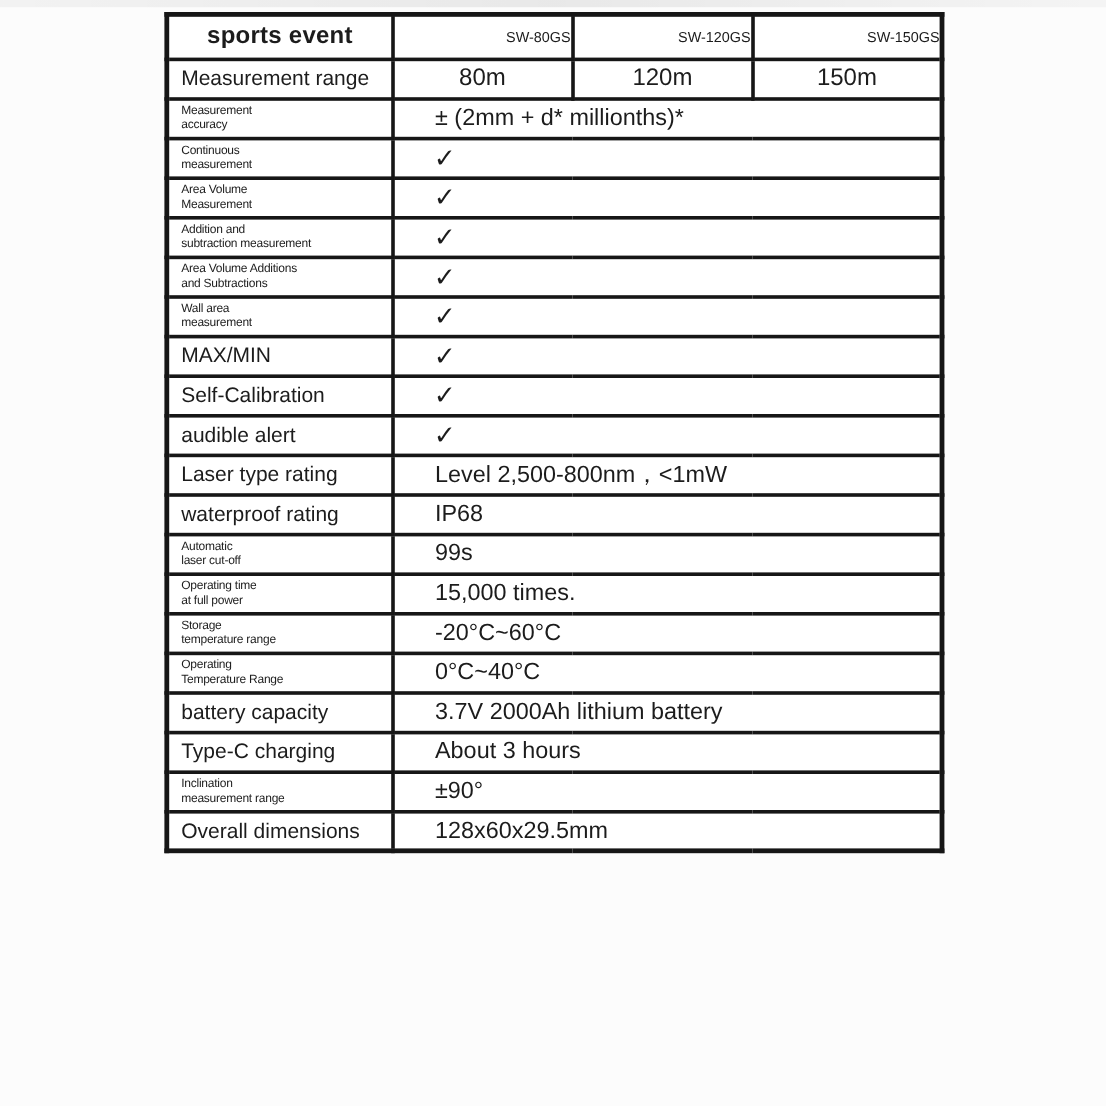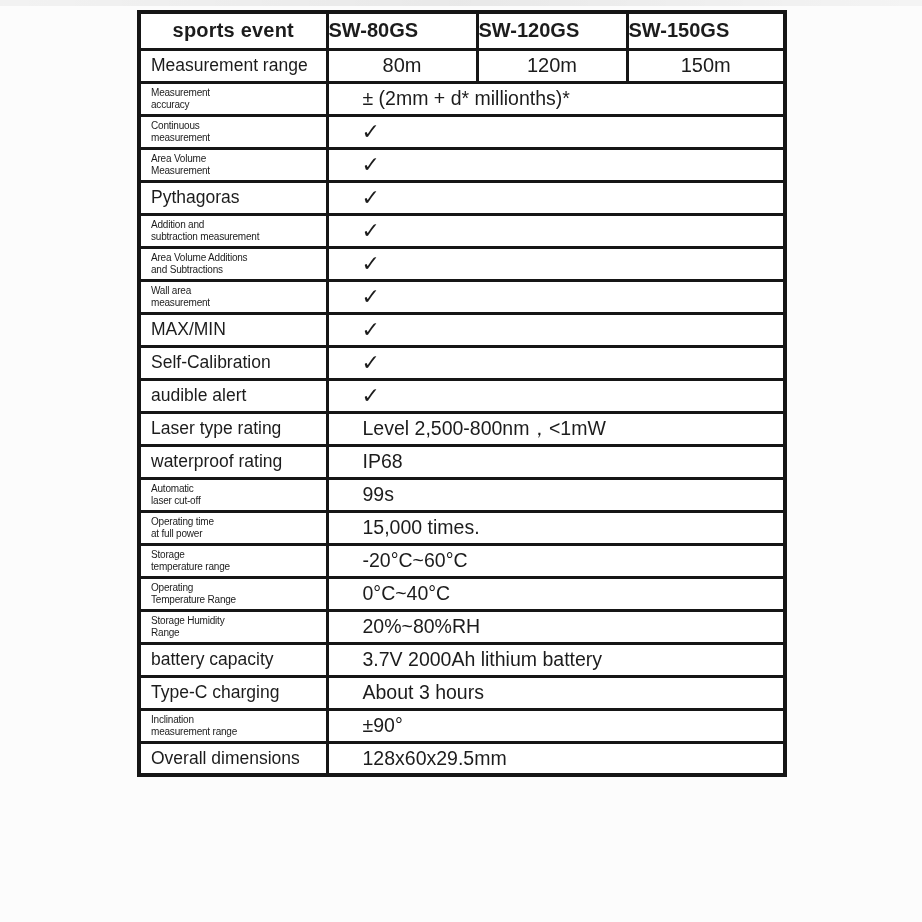--- a/index.html
+++ b/index.html
@@ -43,23 +43,23 @@
   tr.header-row td{height:37px;}
   tr.body-row td, tr.range-row td{height:33px;}
 
   .header-title{
     text-align:center;
     font-weight:bold;
     font-size:20px;
     letter-spacing:.2px;
   }
   .header-model{
-    text-align:left;
-    font-weight:bold;
-    font-size:20px;
+    text-align:right;
+    font-weight:normal;
+    font-size:12px;
   }
   .label-cell{
     padding-left:10px;
     font-size:17.5px;
     white-space:pre-line;
     line-height:1.1;
   }
   .label-cell.multiline{
     font-size:10px;
     letter-spacing:-0.2px;
@@ -124,24 +124,20 @@
           <td class="label-cell multiline">Continuous
 measurement</td>
           <td colspan="3" class="value-cell check">✓</td>
         </tr>
         <tr class="body-row">
           <td class="label-cell multiline">Area Volume
 Measurement</td>
           <td colspan="3" class="value-cell check">✓</td>
         </tr>
         <tr class="body-row">
-          <td class="label-cell">Pythagoras</td>
-          <td colspan="3" class="value-cell check">✓</td>
-        </tr>
-        <tr class="body-row">
           <td class="label-cell multiline">Addition and
 subtraction measurement</td>
           <td colspan="3" class="value-cell check">✓</td>
         </tr>
         <tr class="body-row">
           <td class="label-cell multiline">Area Volume Additions
 and Subtractions</td>
           <td colspan="3" class="value-cell check">✓</td>
         </tr>
         <tr class="body-row">
@@ -183,25 +179,20 @@
           <td class="label-cell multiline">Storage
 temperature range</td>
           <td colspan="3" class="value-cell">-20°C~60°C</td>
         </tr>
         <tr class="body-row">
           <td class="label-cell multiline">Operating
 Temperature Range</td>
           <td colspan="3" class="value-cell">0°C~40°C</td>
         </tr>
         <tr class="body-row">
-          <td class="label-cell multiline">Storage Humidity
-Range</td>
-          <td colspan="3" class="value-cell">20%~80%RH</td>
-        </tr>
-        <tr class="body-row">
           <td class="label-cell">battery capacity</td>
           <td colspan="3" class="value-cell">3.7V 2000Ah lithium battery</td>
         </tr>
         <tr class="body-row">
           <td class="label-cell">Type-C charging</td>
           <td colspan="3" class="value-cell">About 3 hours</td>
         </tr>
         <tr class="body-row">
           <td class="label-cell multiline">Inclination
 measurement range</td>

